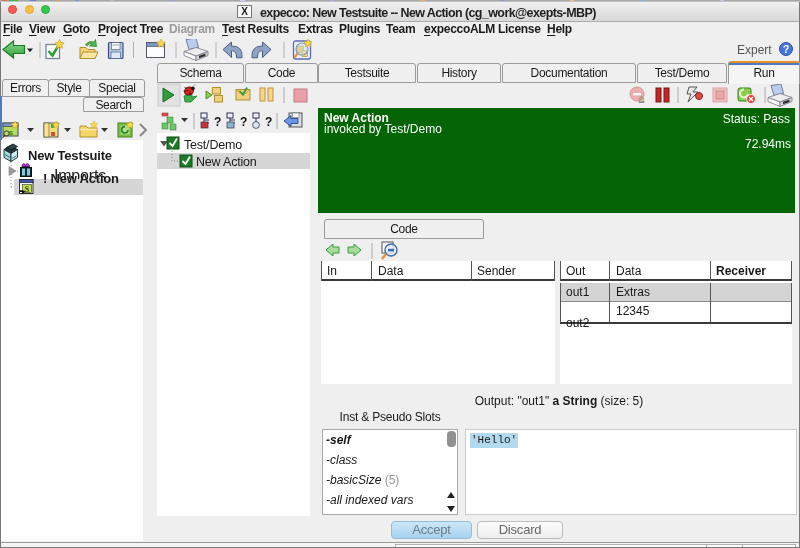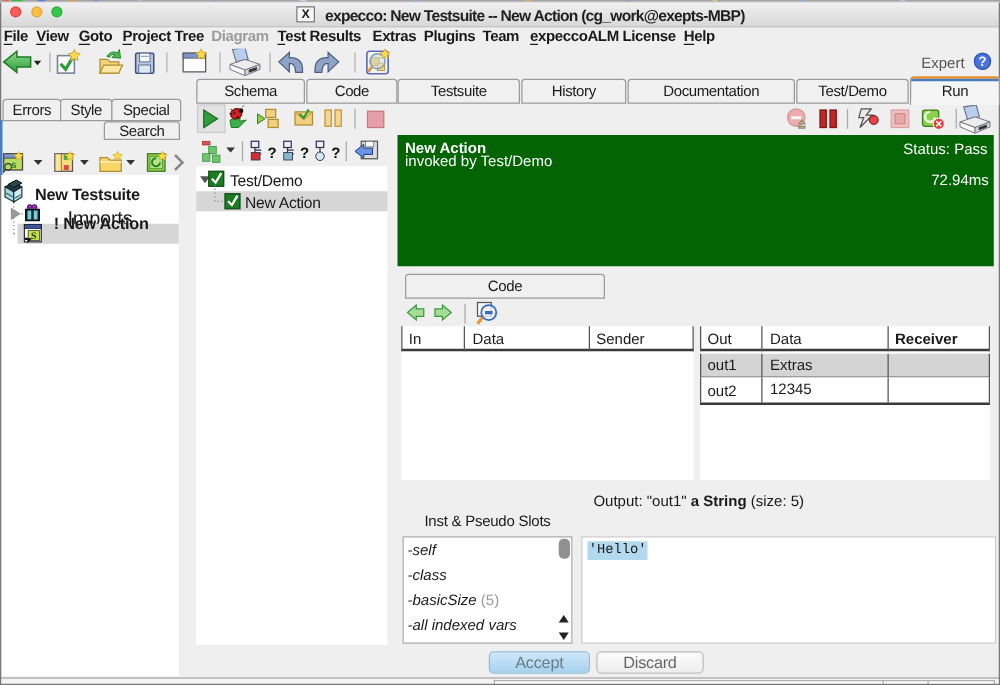--- a/index.html
+++ b/index.html
@@ -388,29 +388,29 @@
   <div class="abs" style="left:150px;top:0;width:1px;height:19px;background:#555"></div>
   <div class="abs" style="right:0;top:0;width:1px;height:19px;background:#555"></div>
   <div class="abs" style="left:6px;top:2px;">out1</div>
   <div class="abs" style="left:56px;top:2px;">Extras</div>
 </div>
 <div class="abs" style="left:560px;top:302px;width:232px;height:22px;background:#fff;border-bottom:2px solid #3a3a3a;">
   <div class="abs" style="left:0;top:0;width:1px;height:20px;background:#555"></div>
   <div class="abs" style="left:49px;top:0;width:1px;height:20px;background:#555"></div>
   <div class="abs" style="left:150px;top:0;width:1px;height:20px;background:#555"></div>
   <div class="abs" style="right:0;top:0;width:1px;height:20px;background:#555"></div>
-  <div class="abs" style="left:6px;top:4px;text-align:right;">out2</div>
+  <div class="abs" style="left:6px;top:14px;text-align:right;">out2</div>
   <div class="abs" style="left:56px;top:2px;">12345</div>
 </div>
 
 <div class="abs" style="left:318px;top:394px;width:482px;text-align:center;">Output: "out1" <span class="bold">a String</span> (size: 5)</div>
 
 <div class="abs" style="left:322px;top:410px;width:136px;text-align:center;letter-spacing:-0.2px;">Inst &amp; Pseudo Slots</div>
 <div class="abs white" style="left:322px;top:429px;width:136px;height:86px;border:1px solid #aaa;">
-  <div class="abs it" style="left:3px;top:3px;">-self</div>
+  <div class="abs it" style="left:3px;top:3px;font-weight:bold;">-self</div>
   <div class="abs it" style="left:3px;top:23px;">-class</div>
   <div class="abs it" style="left:3px;top:43px;">-basicSize <span style="color:#999;font-style:normal">(5)</span></div>
   <div class="abs it" style="left:3px;top:63px;">-all indexed vars</div>
   <div class="abs" style="right:1px;top:1px;width:9px;height:16px;background:#909090;border-radius:4px;"></div>
   <svg class="abs" style="right:1px;bottom:1px" width="10" height="22" viewBox="0 0 10 22">
     <path d="M5 1 L9 7 L1 7 Z" fill="#222"></path>
     <path d="M5 21 L9 15 L1 15 Z" fill="#222"></path>
   </svg>
 </div>
 <div class="abs white" style="left:465px;top:429px;width:332px;height:86px;border:1px solid #ccc;">

